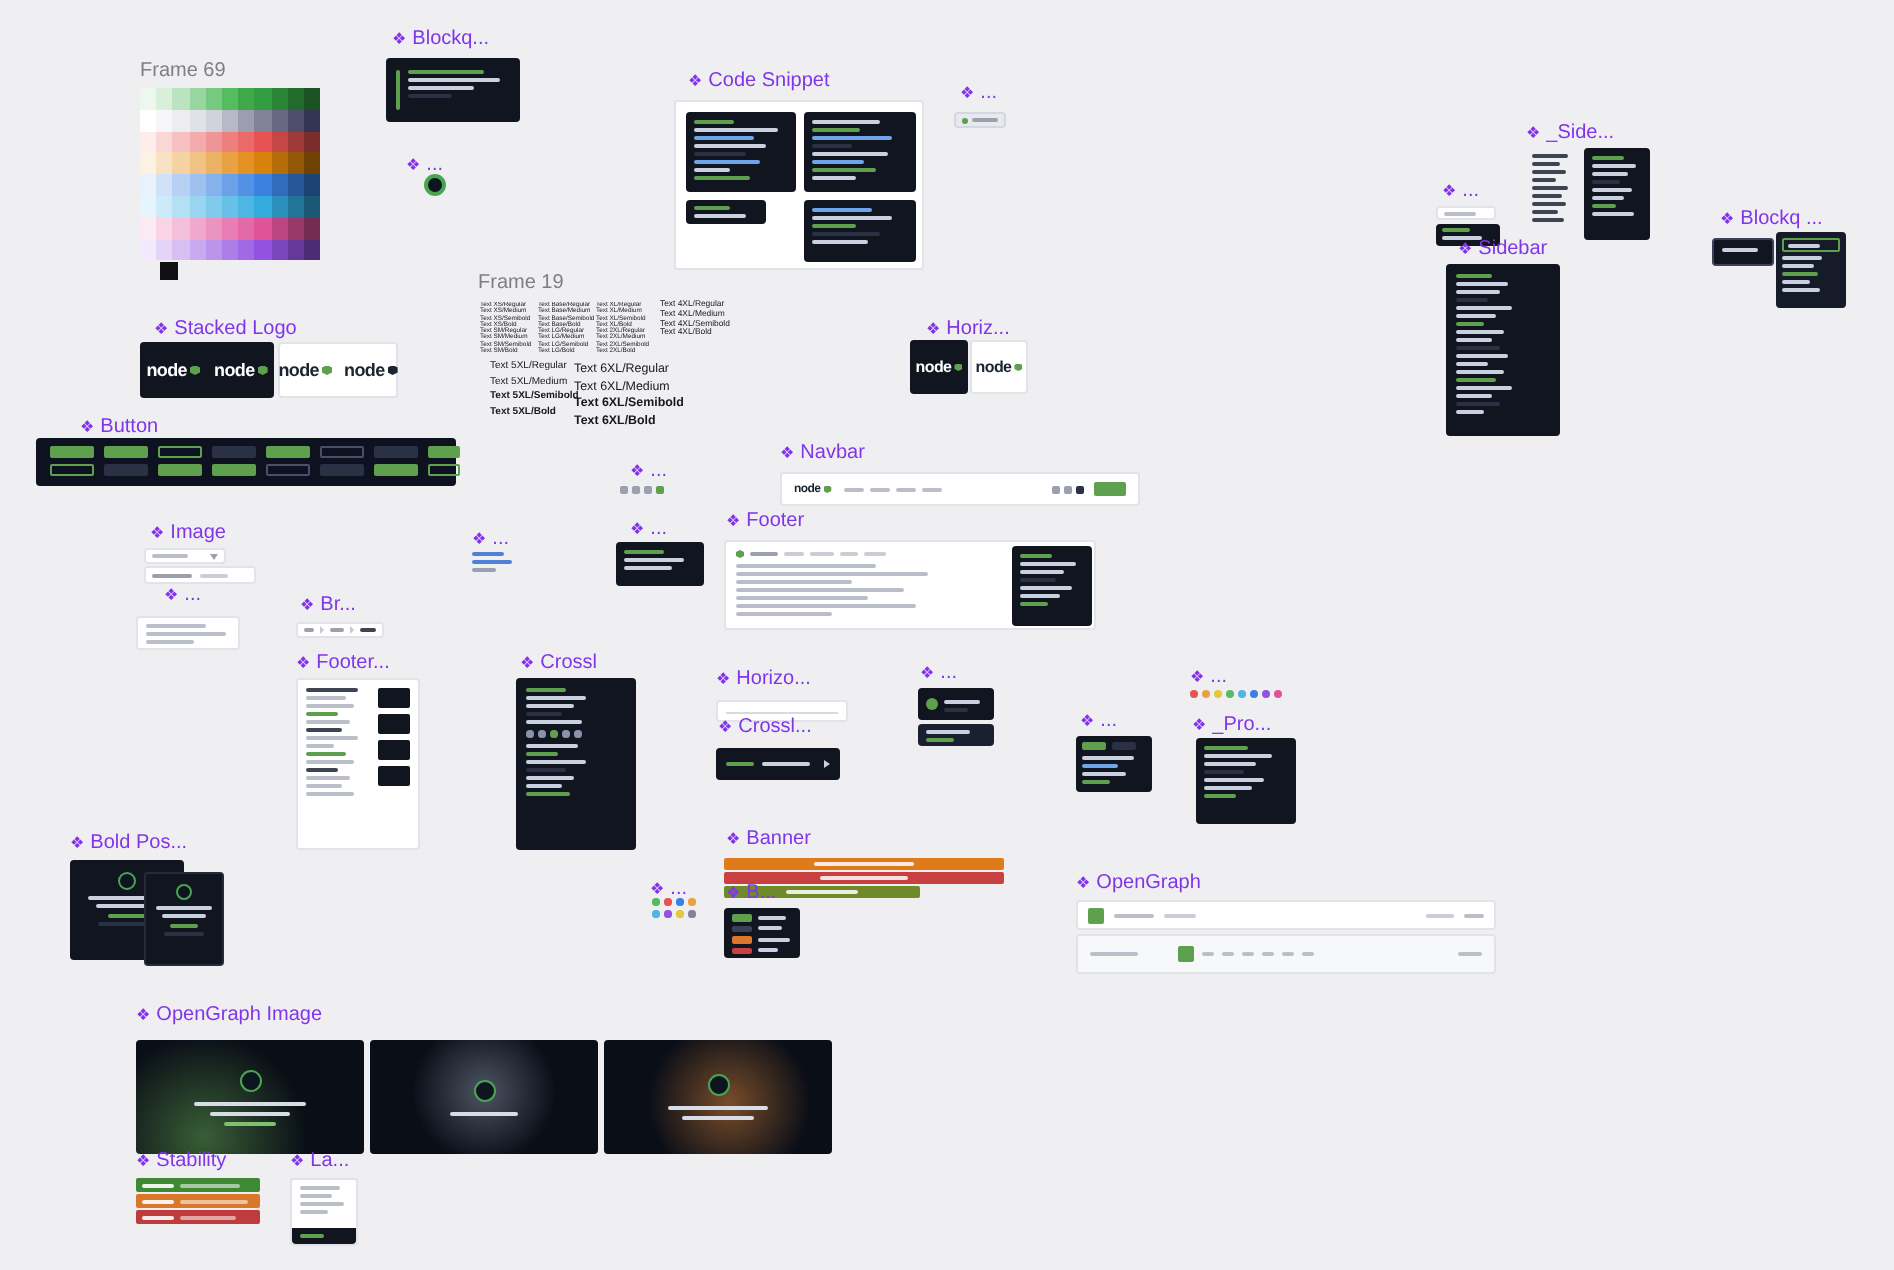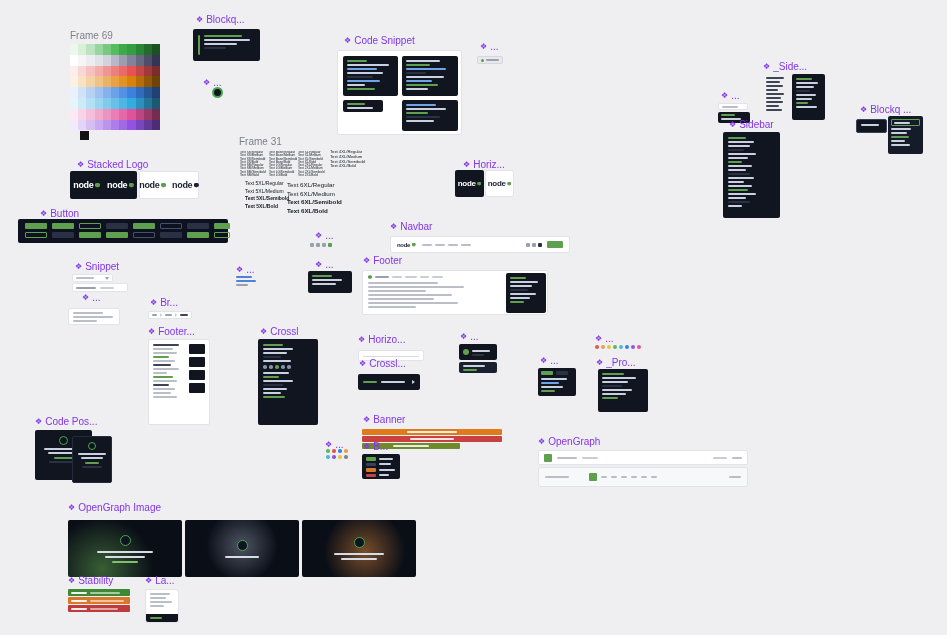--- a/index.html
+++ b/index.html
@@ -303,21 +303,21 @@
         <span>node</span>
         <span class="hexi"></span>
       </span>
     <span class="logo" style="color:#1B2430;font-size:9px">
         <span>node</span>
         <span class="hexi" style="background:#1B2430"></span>
       </span>
   </div>
 
   <div class="flabel gray" style="left:239px;top:137px">
-      <span>Frame 31</span>
+      <span>Frame 19</span>
     </div>
   <div class="tinycol" style="left:240px;top:151px">
       <div>Text XS/Regular</div>
       <div>Text XS/Medium</div>
       <div>Text XS/Semibold</div>
       <div>Text XS/Bold</div>
       <div>Text SM/Regular</div>
       <div>Text SM/Medium</div>
       <div>Text SM/Semibold</div>
       <div>Text SM/Bold</div>
@@ -420,21 +420,21 @@
       <span class="nb"></span>
     <span style="flex:1"></span>
     <span class="sq"></span>
     <span class="sq"></span>
     <span class="sq" style="background:#2A3145"></span>
     <span class="chip" style="width:16px;height:7px;background:#5FA04E;margin-left:3px"></span>
   </div>
 
   <div class="flabel" style="left:75px;top:262px">
       <span class="ci">❖</span>
-      <span>Snippet</span>
+      <span>Image</span>
     </div>
   <div class="pw row" style="left:72px;top:274px;width:41px;height:8px;padding:0 3px;justify-content:space-between">
     <i style="display:block;width:18px;height:2px;background:#B9BEC9;border-radius:1px"></i>
     <span style="width:0;height:0;border-left:2px solid transparent;border-right:2px solid transparent;border-top:3px solid #9AA0AE"></span>
   </div>
   <div class="pw row" style="left:72px;top:283px;width:56px;height:9px;padding:0 3px;gap:4px">
     <i style="display:block;width:20px;height:2px;background:#9AA0AE;border-radius:1px"></i>
     <i style="display:block;width:14px;height:2px;background:#C9CDD6;border-radius:1px"></i>
   </div>
 
@@ -658,21 +658,21 @@
     <div class="lines">
         <i class="w" style="width:26px"></i>
         <i class="bl" style="width:18px"></i>
         <i class="w" style="width:22px"></i>
         <i class="g" style="width:14px"></i>
       </div>
   </div>
 
   <div class="flabel" style="left:35px;top:417px">
       <span class="ci">❖</span>
-      <span>Code Pos...</span>
+      <span>Bold Pos...</span>
     </div>
   <div class="pd" style="left:35px;top:430px;width:57px;height:50px;padding:6px 4px;display:flex;flex-direction:column;align-items:center;gap:2.5px">
     <span class="ring" style="width:9px;height:9px;border-width:1.5px"></span>
     <i style="display:block;width:40px;height:2px;background:#C9D1E0;border-radius:1px"></i>
     <i style="display:block;width:32px;height:2px;background:#C9D1E0;border-radius:1px"></i>
     <i style="display:block;width:20px;height:2px;background:#5FA04E;border-radius:1px"></i>
     <i style="display:block;width:30px;height:2px;background:#2A3145;border-radius:1px"></i>
   </div>
   <div class="pd" style="left:72px;top:436px;width:40px;height:47px;padding:5px 4px;display:flex;flex-direction:column;align-items:center;gap:2.5px;border:1px solid #242B3A">
     <span class="ring" style="width:8px;height:8px;border-width:1.5px"></span>

